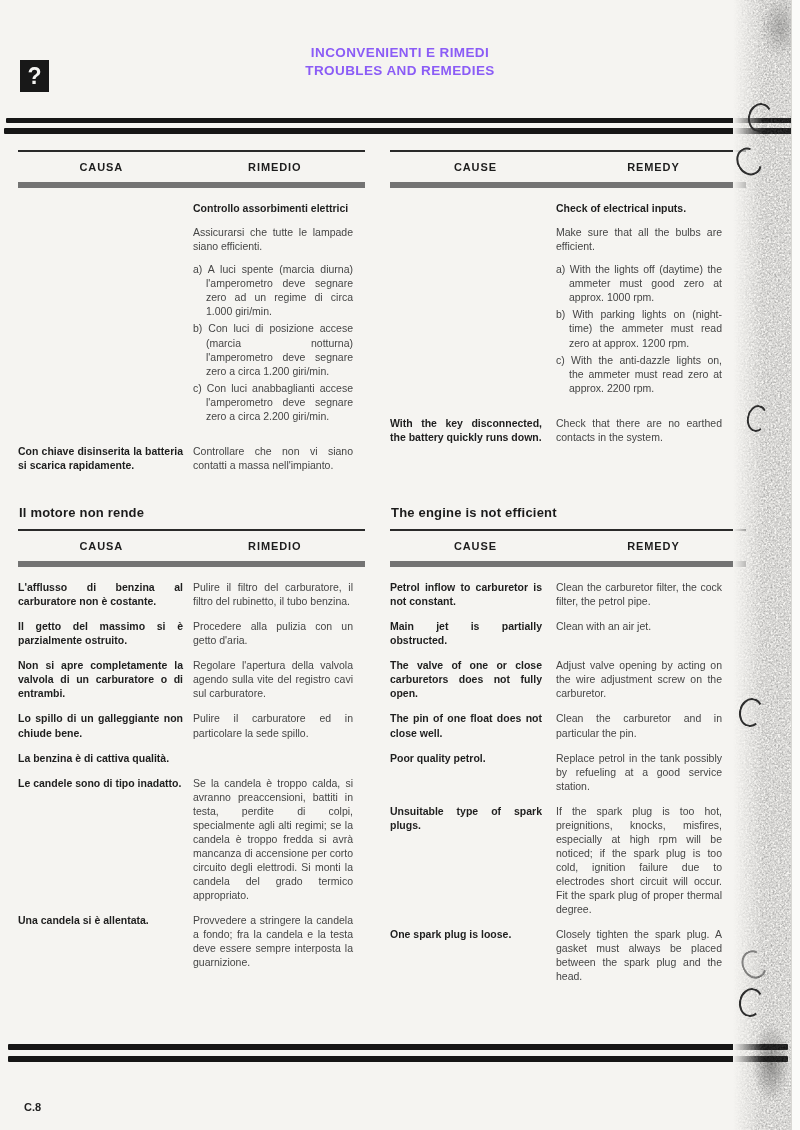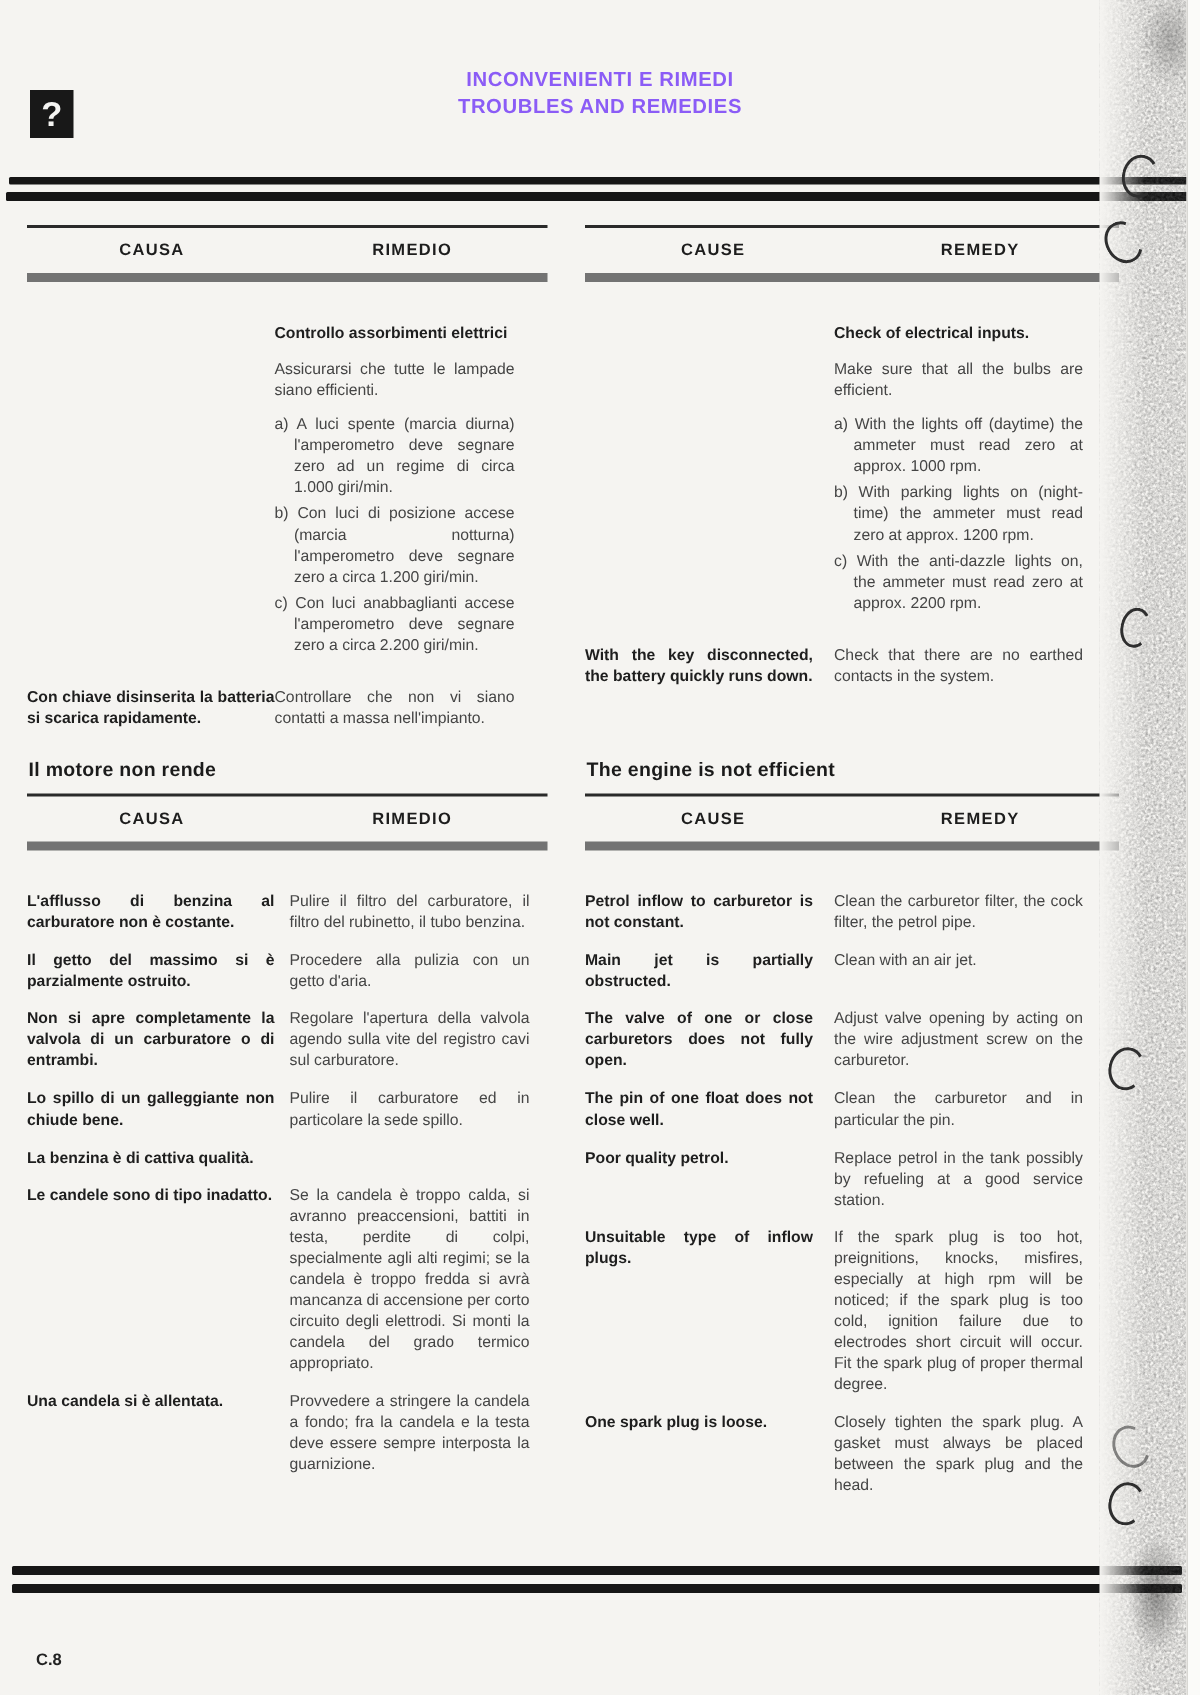--- a/index.html
+++ b/index.html
@@ -37,23 +37,23 @@
   .sec2-right{left:390px;top:505px;width:356px;}
   .section-title{
     font-weight:bold;font-size:13px;color:#1b1b1b;margin:0 0 9px 1px;letter-spacing:.2px;
   }
   .thead{
     display:flex;align-items:center;height:30px;
     border-top:2px solid #2a2a2a;border-bottom:6px solid #737373;
   }
   .thead .hc{width:48%;text-align:center;font-weight:bold;font-size:11px;letter-spacing:.9px;color:#1d1d1d;}
   .thead .hr{flex:1;text-align:center;font-weight:bold;font-size:11px;letter-spacing:.9px;color:#1d1d1d;}
-  .tbody{padding-top:27px;}
+  .tbody{padding-top:13px;}
   .trow{display:flex;margin-bottom:11px;}
-  .sec1-left .cause{width:165px;}
+  .sec1-left .cause{width:165px;margin-right:10px;}
   .sec1-left .remedy{width:160px;}
   .sec1-right .cause{width:152px;margin-right:14px;}
   .sec1-right .remedy{width:166px;}
   .sec2-left .cause{width:165px;margin-right:10px;}
   .sec2-left .remedy{width:160px;}
   .sec2-right .cause{width:152px;margin-right:14px;}
   .sec2-right .remedy{width:166px;}
   .cause,.remedy{font-size:10.5px;line-height:1.34;text-align:justify;}
   .bold{font-weight:bold;color:#1e1e1e;}
   .remedy p{margin:0 0 9px 0;}
@@ -131,21 +131,21 @@
     <div class="thead">
       <span class="hc">CAUSE</span>
       <span class="hr">REMEDY</span>
     </div>
     <div class="tbody">
       <div class="trow">
         <div class="cause"></div>
         <div class="remedy">
           <p class="rh">Check of electrical inputs.</p>
           <p>Make sure that all the bulbs are efficient.</p>
-          <p class="li">a) With the lights off (daytime) the ammeter must read zero at approx. 1000 rpm.</p>
+          <p class="li">a) With the lights off (daytime) the ammeter must good zero at approx. 1000 rpm.</p>
           <p class="li">b) With parking lights on (night-time) the ammeter must read zero at approx. 1200 rpm.</p>
           <p class="li">c) With the anti-dazzle lights on, the ammeter must read zero at approx. 2200 rpm.</p>
         </div>
       </div>
       <div class="trow row2">
         <div class="cause bold">With the key disconnected, the battery quickly runs down.</div>
         <div class="remedy">Check that there are no earthed contacts in the system.</div>
       </div>
     </div>
   </section>
@@ -208,21 +208,21 @@
       </div>
       <div class="trow">
         <div class="cause bold">The pin of one float does not close well.</div>
         <div class="remedy">Clean the carburetor and in particular the pin.</div>
       </div>
       <div class="trow">
         <div class="cause bold">Poor quality petrol.</div>
         <div class="remedy">Replace petrol in the tank possibly by refueling at a good service station.</div>
       </div>
       <div class="trow">
-        <div class="cause bold">Unsuitable type of inflow plugs.</div>
+        <div class="cause bold">Unsuitable type of spark plugs.</div>
         <div class="remedy">If the spark plug is too hot, preignitions, knocks, misfires, especially at high rpm will be noticed; if the spark plug is too cold, ignition failure due to electrodes short circuit will occur. Fit the spark plug of proper thermal degree.</div>
       </div>
       <div class="trow">
         <div class="cause bold">One spark plug is loose.</div>
         <div class="remedy">Closely tighten the spark plug. A gasket must always be placed between the spark plug and the head.</div>
       </div>
     </div>
   </section>
 
   <div class="rule rule-bot-1"></div>

